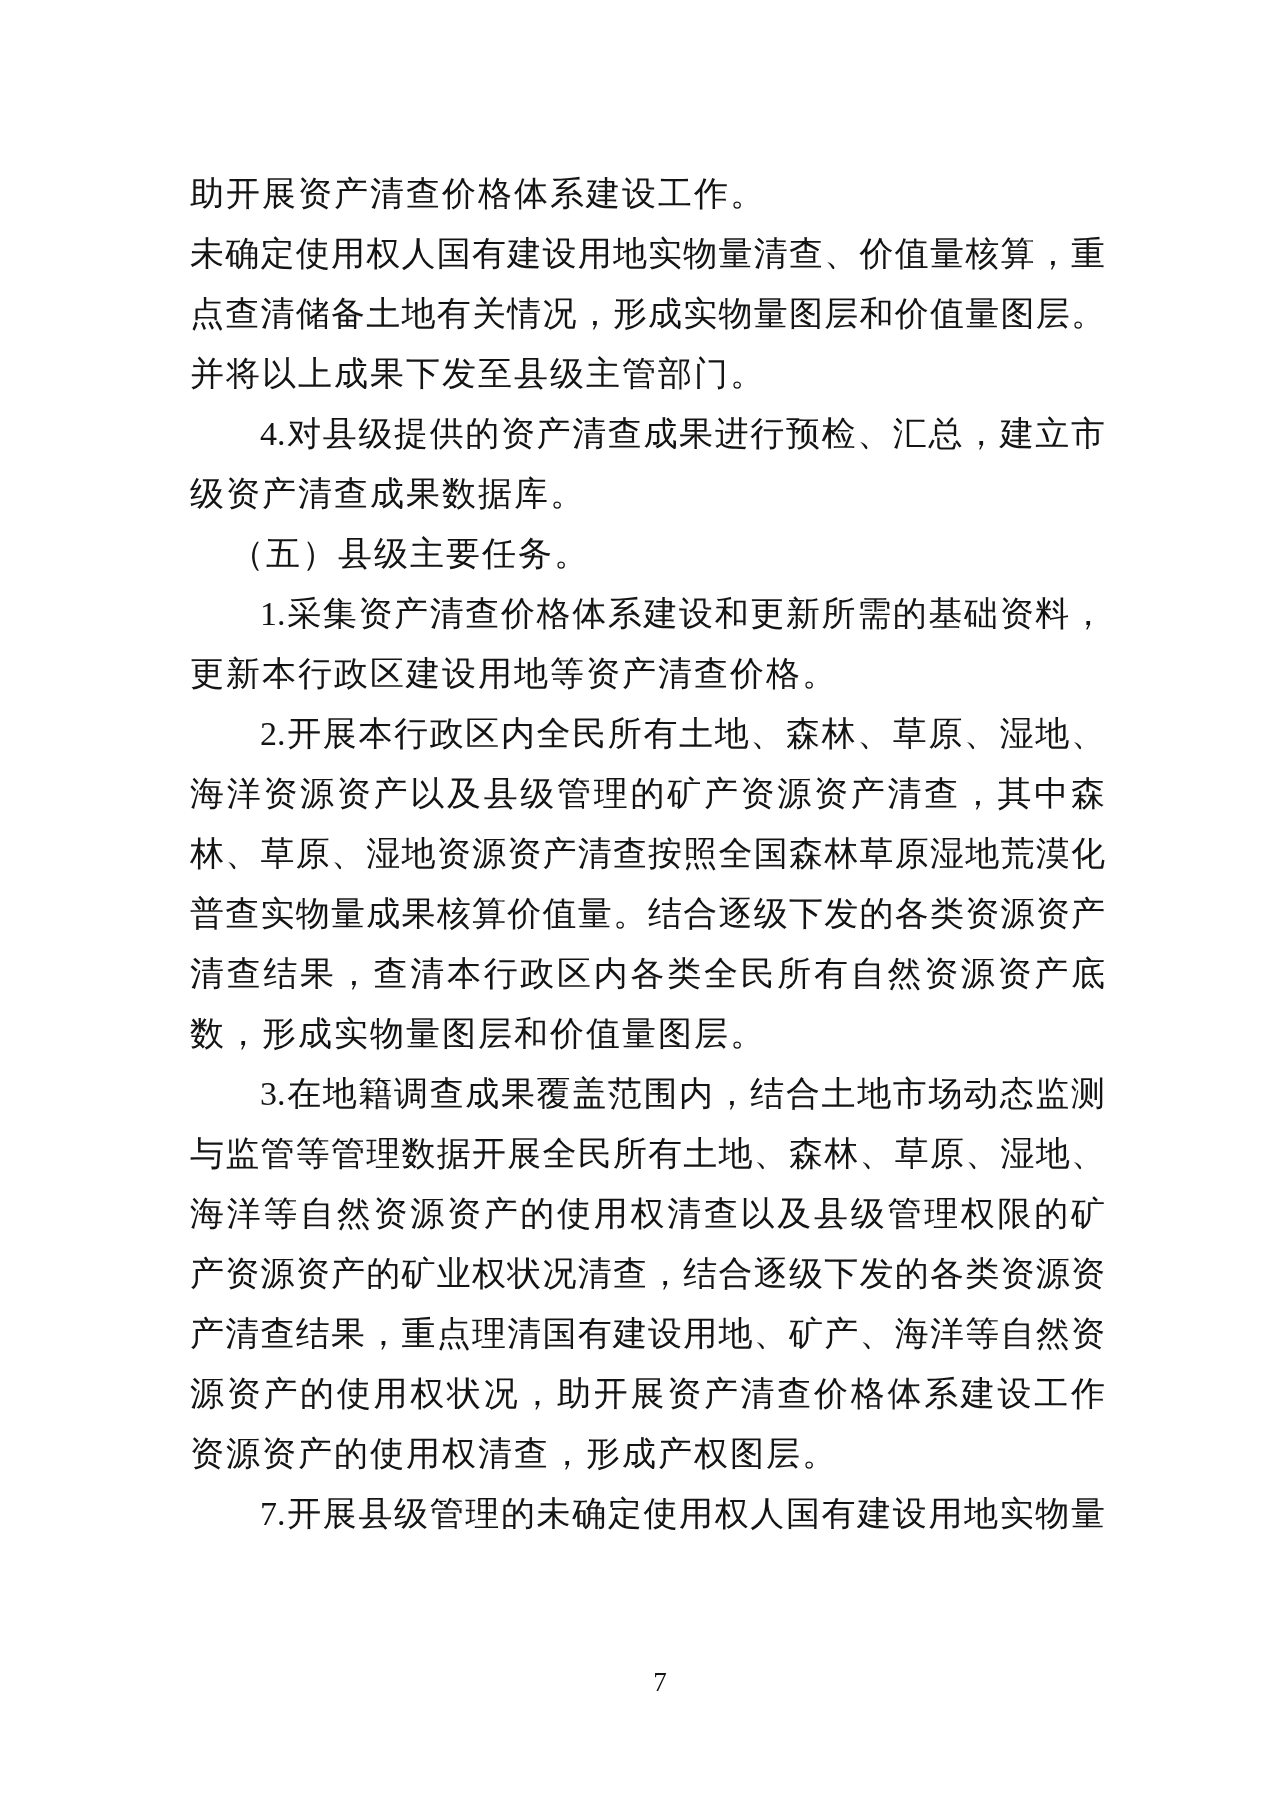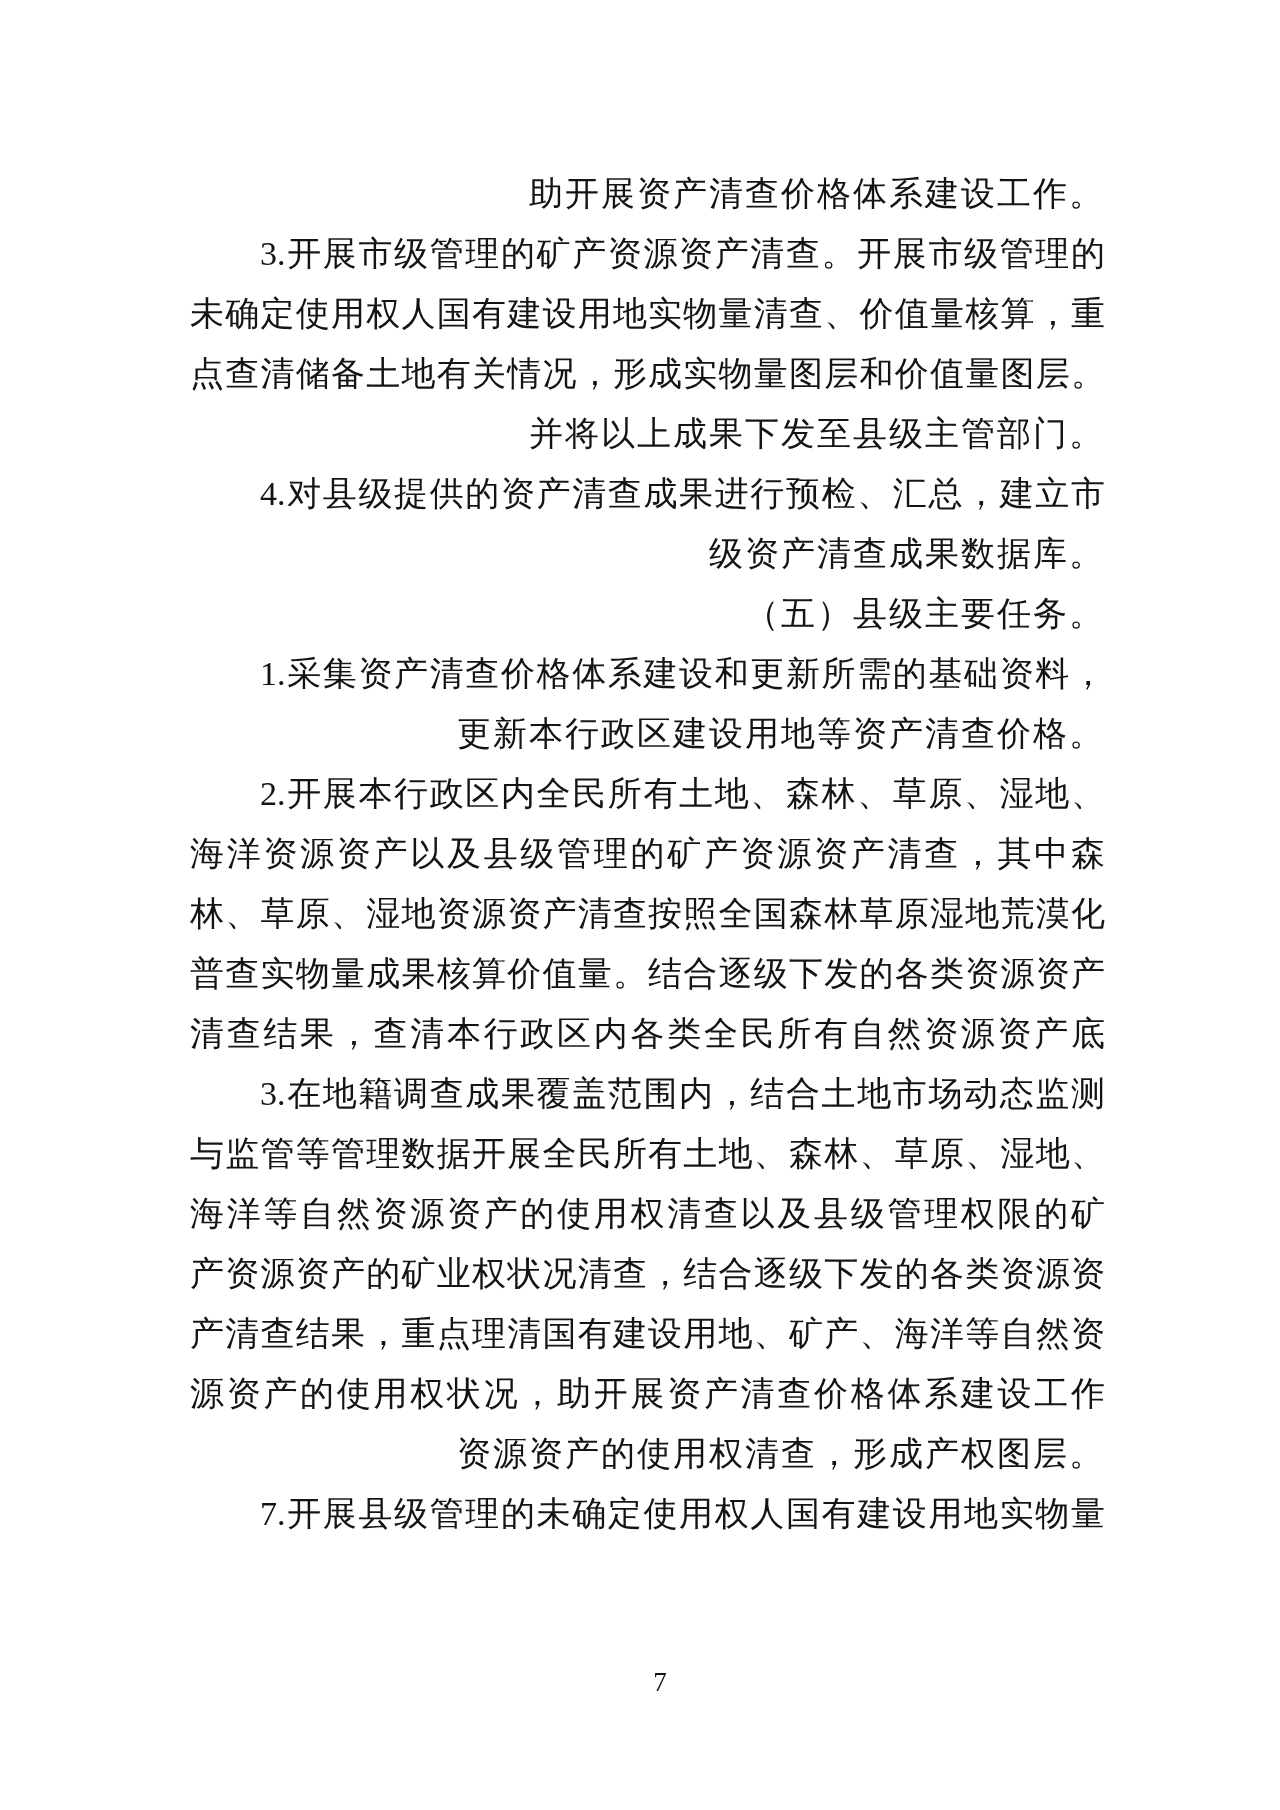--- a/index.html
+++ b/index.html
@@ -16,21 +16,20 @@
     position: absolute;
     left: 190px;
     top: 164px;
     width: 915px;
   }
   .line {
     height: 60px;
     line-height: 60px;
     font-size: 34px;
     white-space: nowrap;
-    text-align: right;
   }
   
   .line:not(.justify) { letter-spacing: 2px; }
   .justify {
     text-align: justify;
     text-align-last: justify;
     white-space: normal;
   }
   .indent { text-indent: 70px; }
   .heading {
@@ -48,34 +47,34 @@
     line-height: 32px;
     color: #141414;
   }
 </style>
 </head>
 <body>
 
 <div class="page">
   <div class="content">
     <div class="line">助开展资产清查价格体系建设工作。</div>
-    <div class="line indent justify">3.开展市级管理的矿产资源资产清查。开展市级管理的</div>
     <div class="line justify">未确定使用权人国有建设用地实物量清查、价值量核算，重</div>
     <div class="line justify">点查清储备土地有关情况，形成实物量图层和价值量图层。</div>
     <div class="line">并将以上成果下发至县级主管部门。</div>
     <div class="line indent justify">4.对县级提供的资产清查成果进行预检、汇总，建立市</div>
     <div class="line">级资产清查成果数据库。</div>
     <div class="line heading">（五）县级主要任务。</div>
     <div class="line indent justify">1.采集资产清查价格体系建设和更新所需的基础资料，</div>
     <div class="line">更新本行政区建设用地等资产清查价格。</div>
     <div class="line indent justify">2.开展本行政区内全民所有土地、森林、草原、湿地、</div>
     <div class="line justify">海洋资源资产以及县级管理的矿产资源资产清查，其中森</div>
     <div class="line justify">林、草原、湿地资源资产清查按照全国森林草原湿地荒漠化</div>
     <div class="line justify">普查实物量成果核算价值量。结合逐级下发的各类资源资产</div>
     <div class="line justify">清查结果，查清本行政区内各类全民所有自然资源资产底</div>
+    <div class="line">数，形成实物量图层和价值量图层。</div>
     <div class="line indent justify">3.在地籍调查成果覆盖范围内，结合土地市场动态监测</div>
     <div class="line justify">与监管等管理数据开展全民所有土地、森林、草原、湿地、</div>
     <div class="line justify">海洋等自然资源资产的使用权清查以及县级管理权限的矿</div>
     <div class="line justify">产资源资产的矿业权状况清查，结合逐级下发的各类资源资</div>
     <div class="line justify">产清查结果，重点理清国有建设用地、矿产、海洋等自然资</div>
     <div class="line justify">源资产的使用权状况，助开展资产清查价格体系建设工作</div>
     <div class="line">资源资产的使用权清查，形成产权图层。</div>
     <div class="line indent justify">7.开展县级管理的未确定使用权人国有建设用地实物量</div>
   </div>
   <div class="page-num">7</div>

